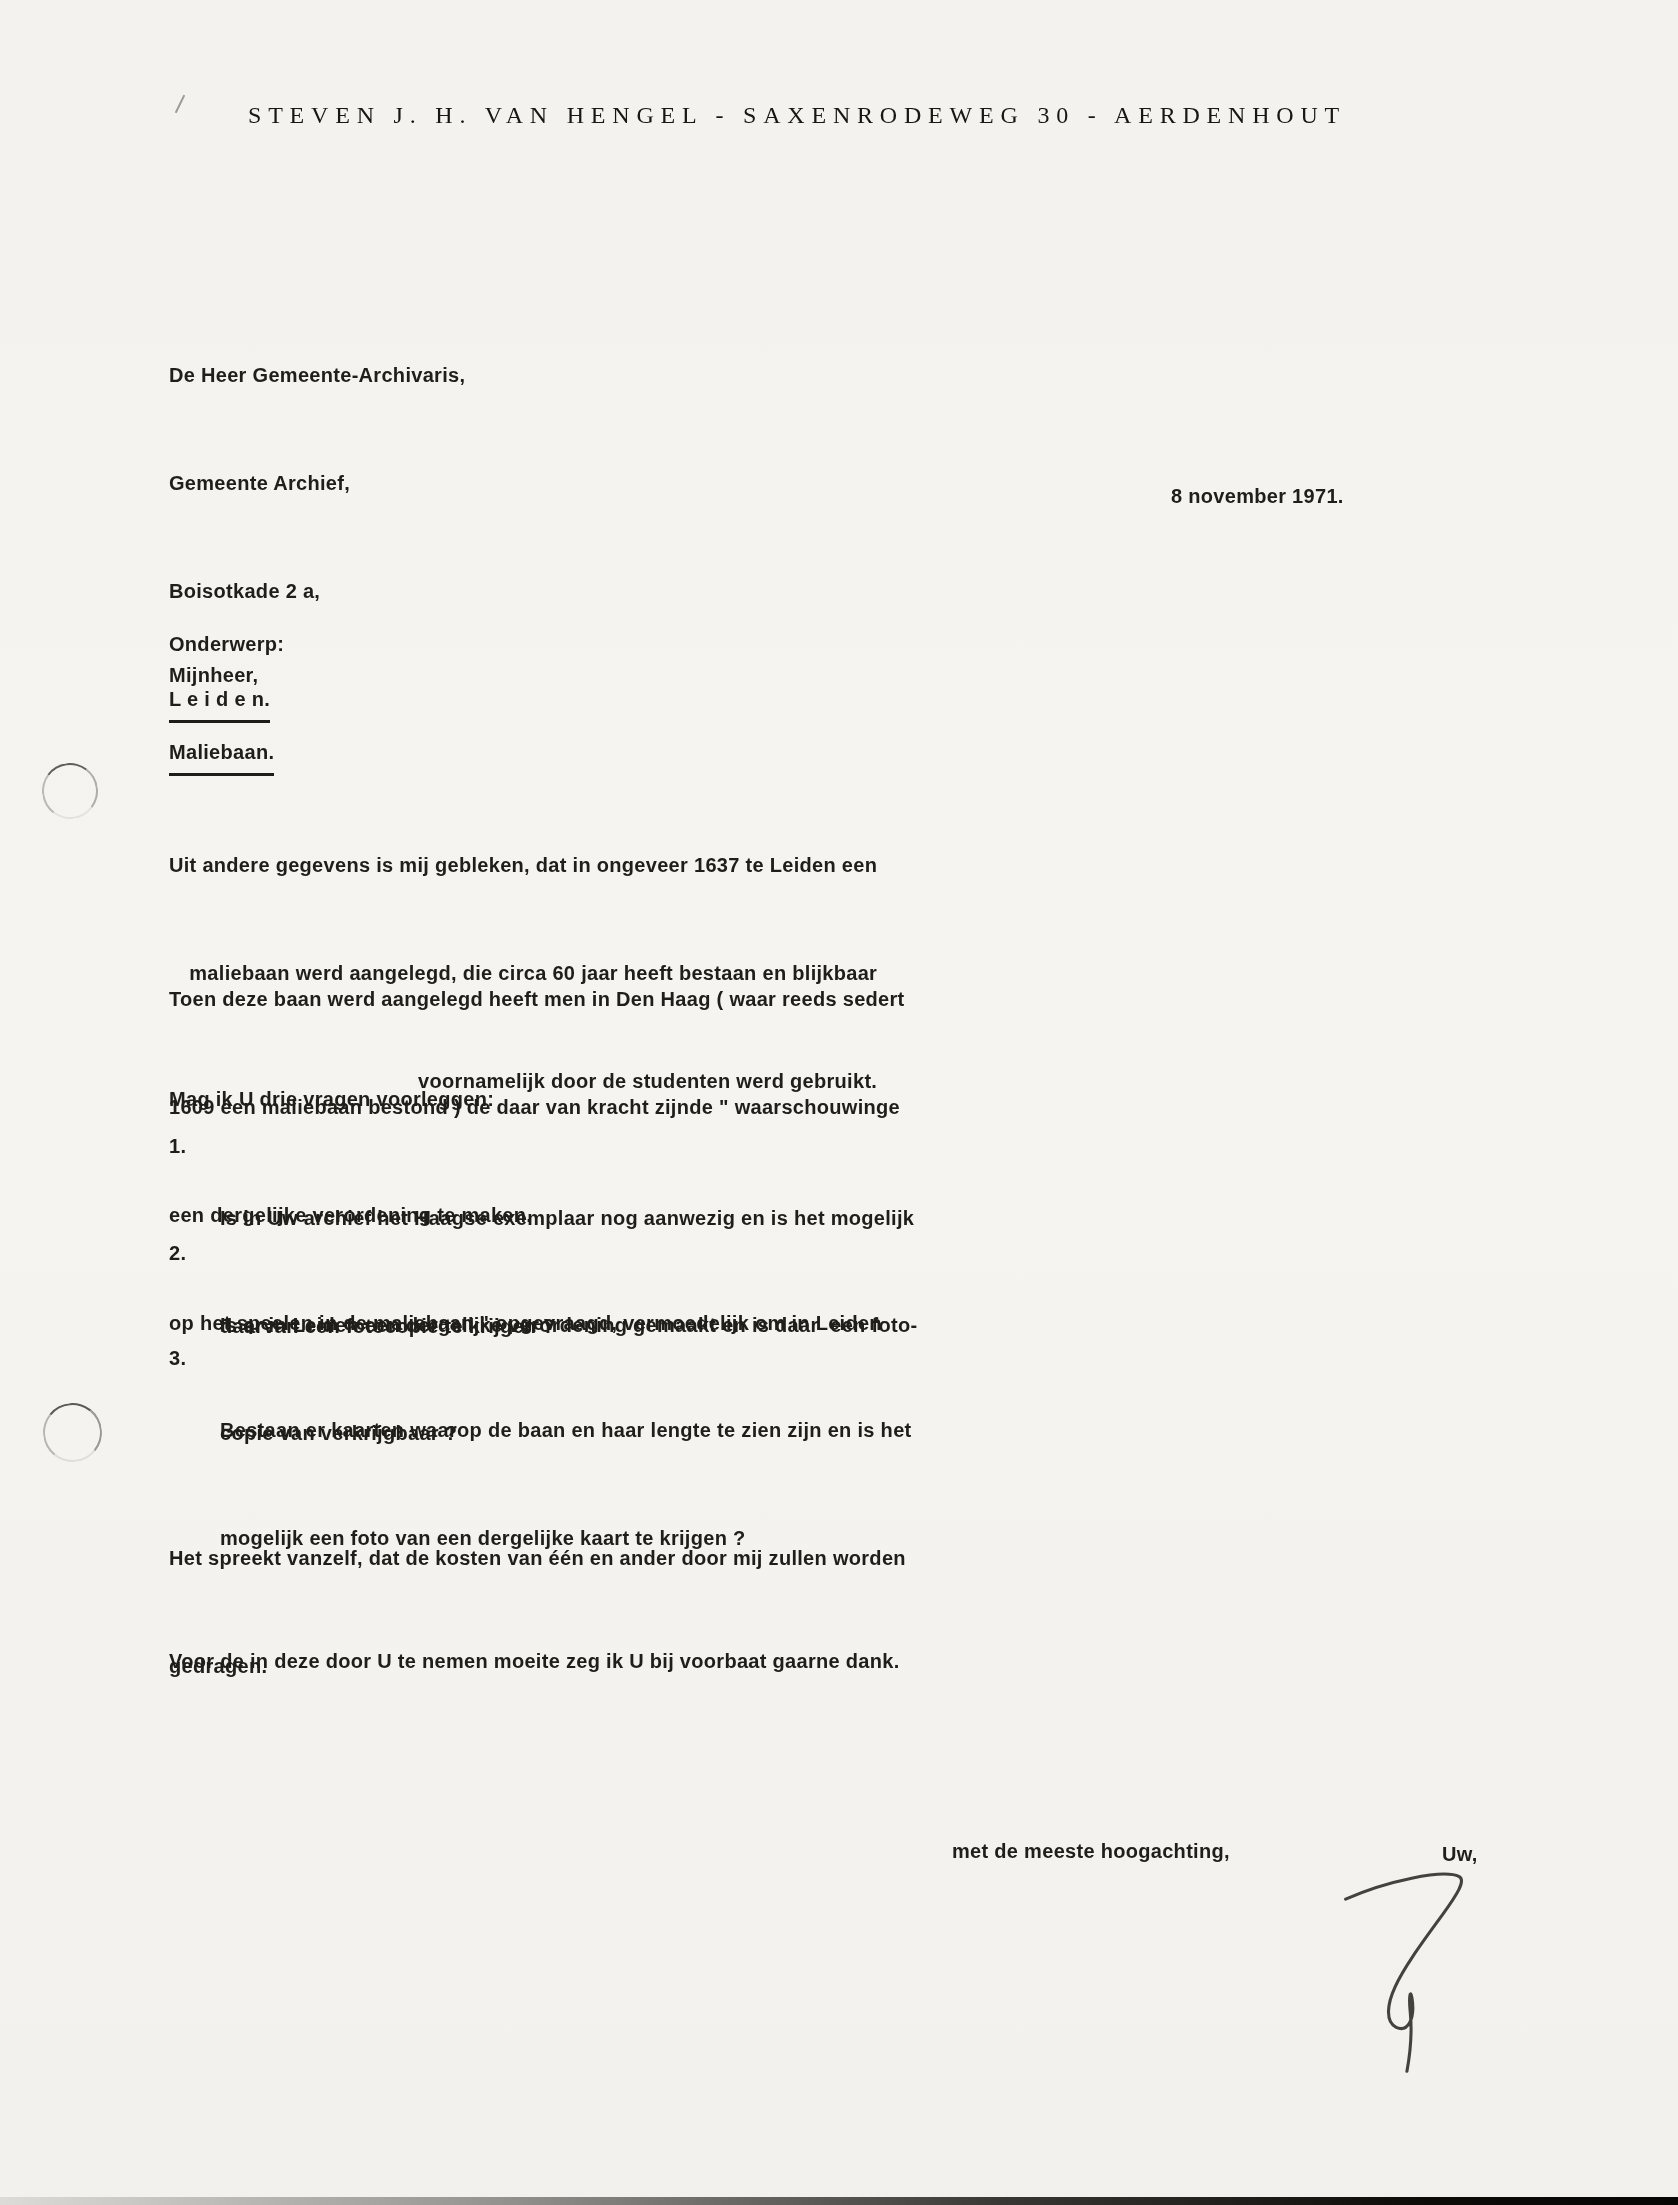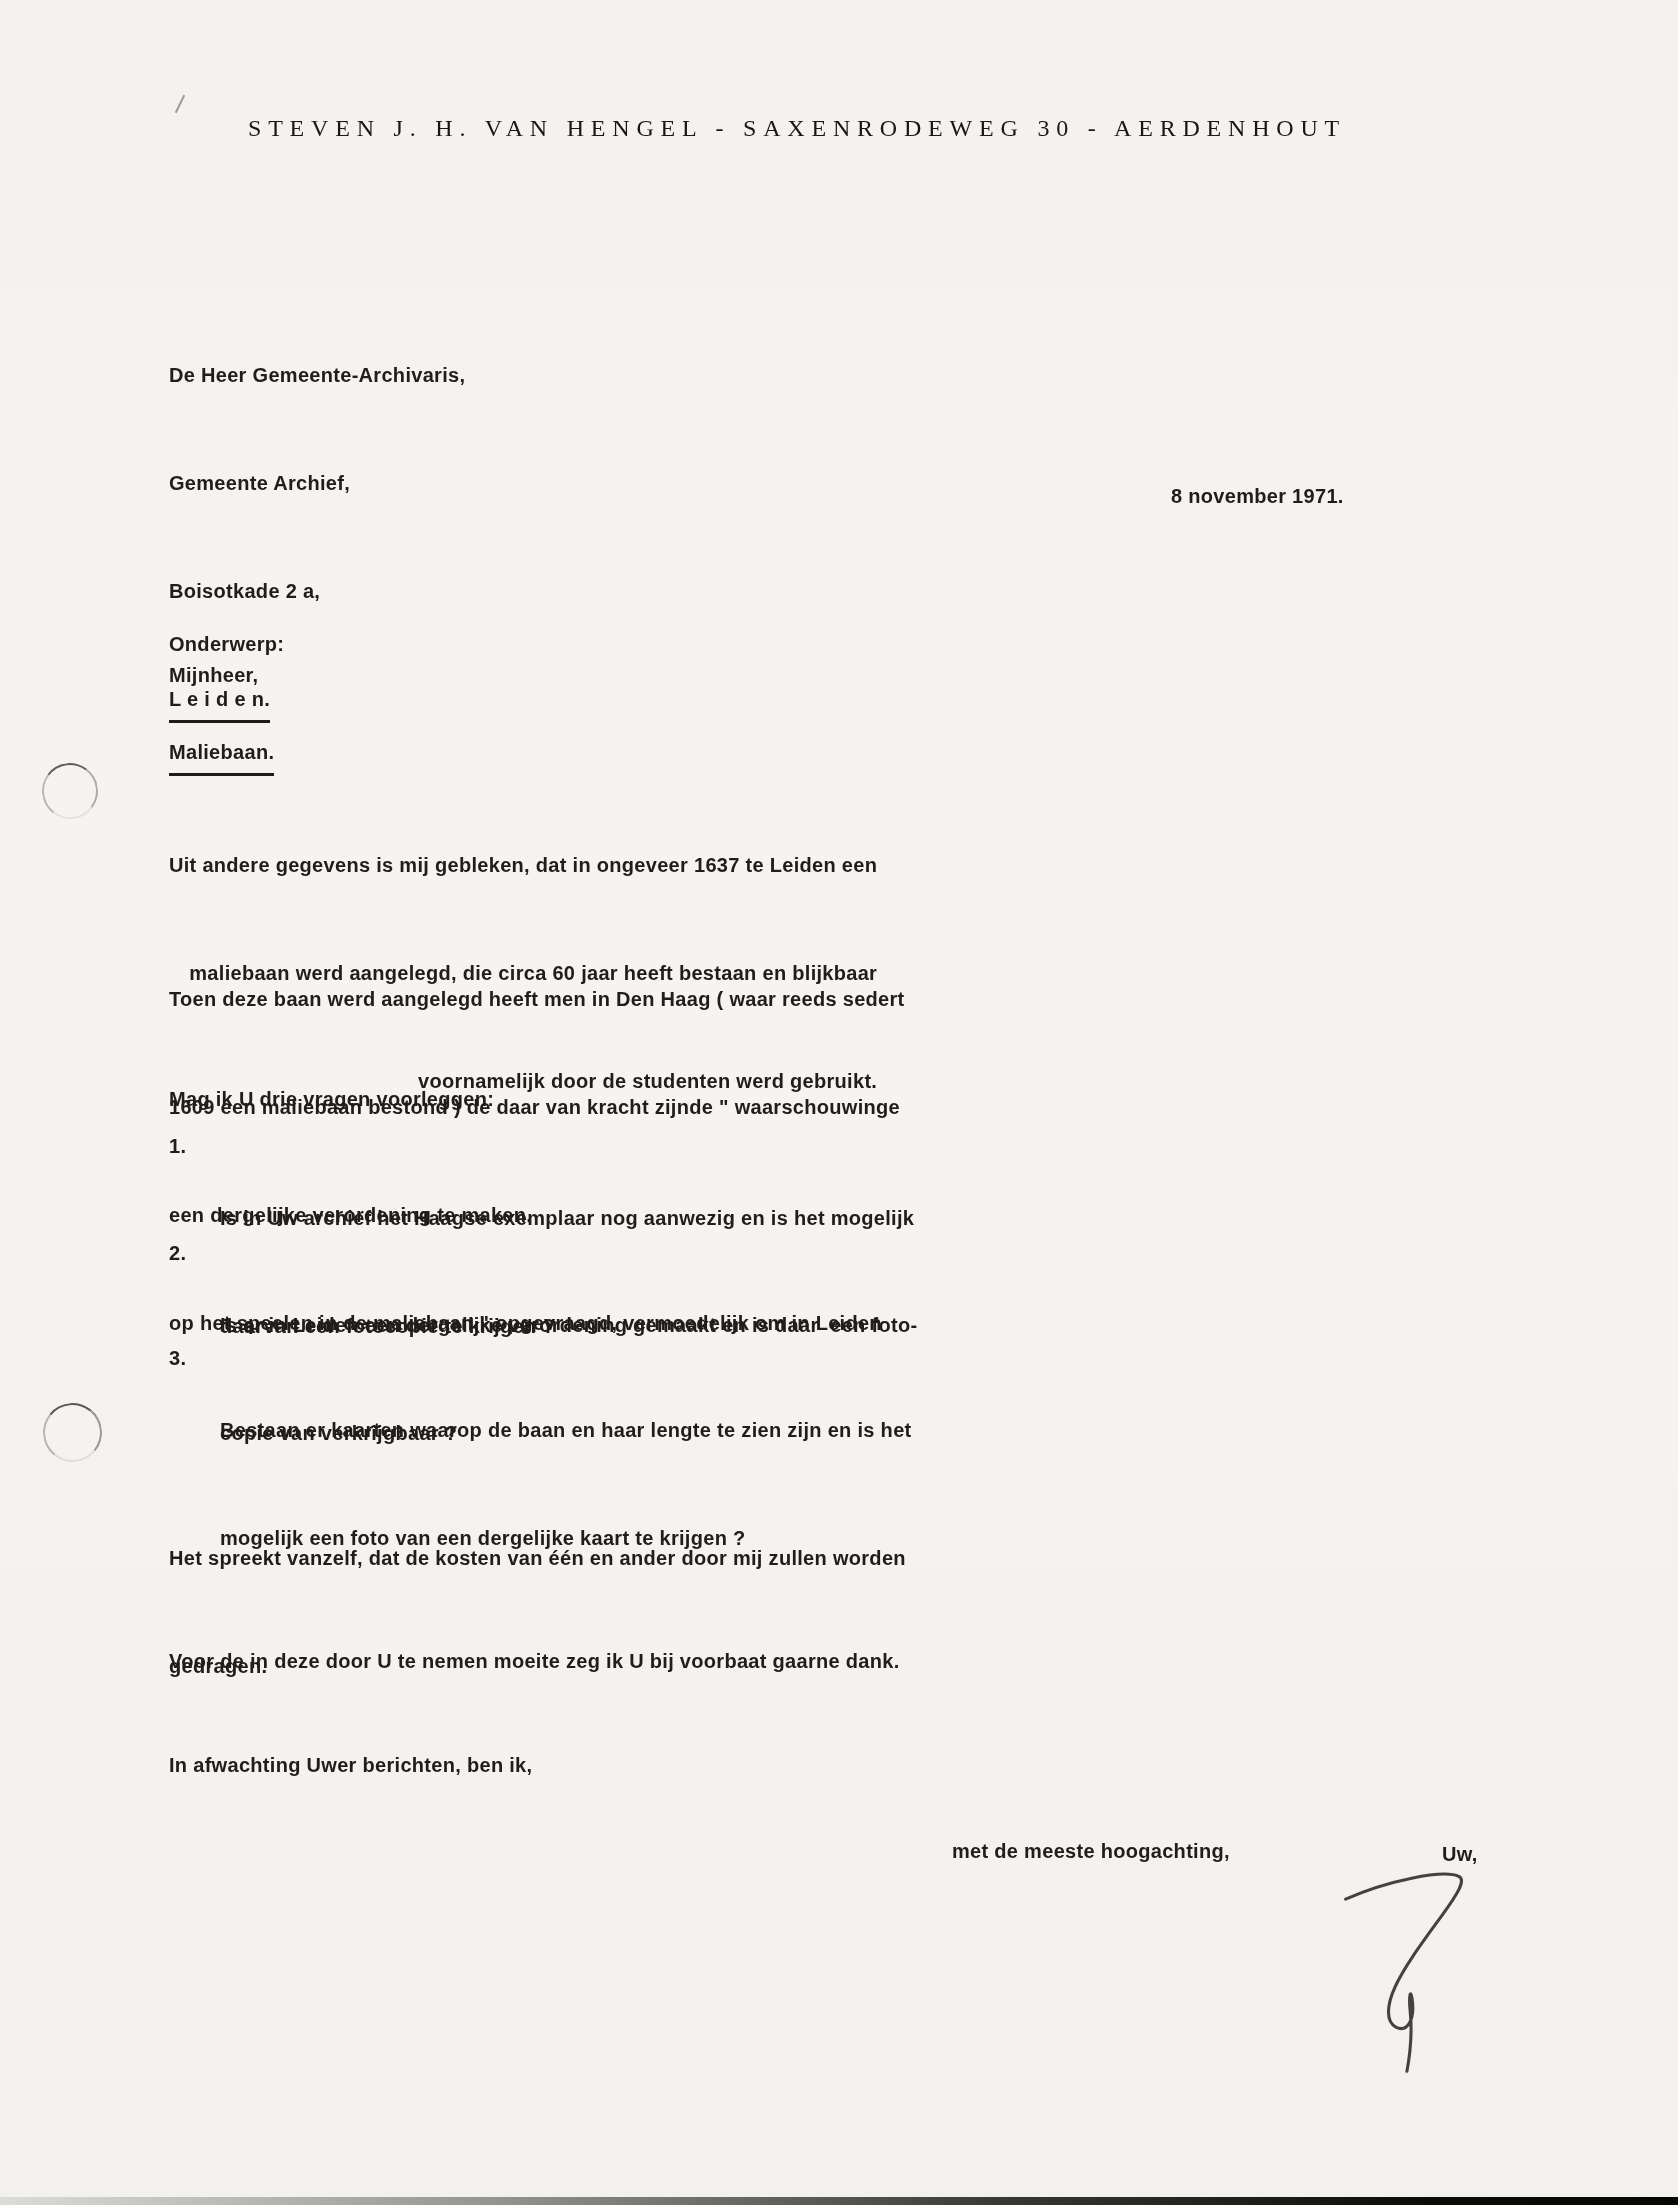--- a/index.html
+++ b/index.html
@@ -72,21 +72,21 @@
       #0d0b08 85%,
       #070605 100%);
   }
   .signature-svg{position:absolute;left:1313px;top:1862px;}
 </style>
 </head>
 <body>
 
 <div class="page">
 
-  <div class="abs letterhead" style="left:248px;top:115px;text-align:center;">STEVEN J. H. VAN HENGEL - SAXENRODEWEG 30 - AERDENHOUT</div>
+  <div class="abs letterhead" style="left:248px;top:102px;text-align:center;">STEVEN J. H. VAN HENGEL - SAXENRODEWEG 30 - AERDENHOUT</div>
   <div class="stray-mark"></div>
 
   <div class="hole hole-1"></div>
   <div class="hole hole-2"></div>
 
   <div class="abs mono" style="left:169px;top:285px;">
     <div class="mono-line">De Heer Gemeente-Archivaris,</div>
     <div class="mono-line">Gemeente Archief,</div>
     <div class="mono-line">Boisotkade 2 a,</div>
     <div class="mono-line"><span class="underline-heavy">L e i d e n.</span></div>
@@ -142,23 +142,20 @@
 
   <div class="abs mono" style="left:169px;top:1468px;">
     <div class="mono-line">Het spreekt vanzelf, dat de kosten van één en ander door mij zullen worden</div>
     <div class="mono-line">gedragen.</div>
   </div>
 
   <div class="abs mono" style="left:169px;top:1571px;">
     <div class="mono-line">Voor de in deze door U te nemen moeite zeg ik U bij voorbaat gaarne dank.</div>
   </div>
 
-  <div class="abs mono" style="left:169px;top:1675px;">
-    <div class="mono-line">In afwachting Uwer berichten, ben ik,</div>
-  </div>
 
   <div class="abs mono" style="left:952px;top:1789px;margin-top:44px;">met de meeste hoogachting,</div>
 
   <div class="abs mono" style="left:1442px;top:1836px;">Uw,</div>
 
   <svg class="signature-svg" width="180" height="225" viewBox="0 0 320 400">
     <path d="M 58 66
              C 130 34, 232 12, 260 26
              C 272 33, 256 58, 230 94
              C 198 138, 162 186, 146 222

